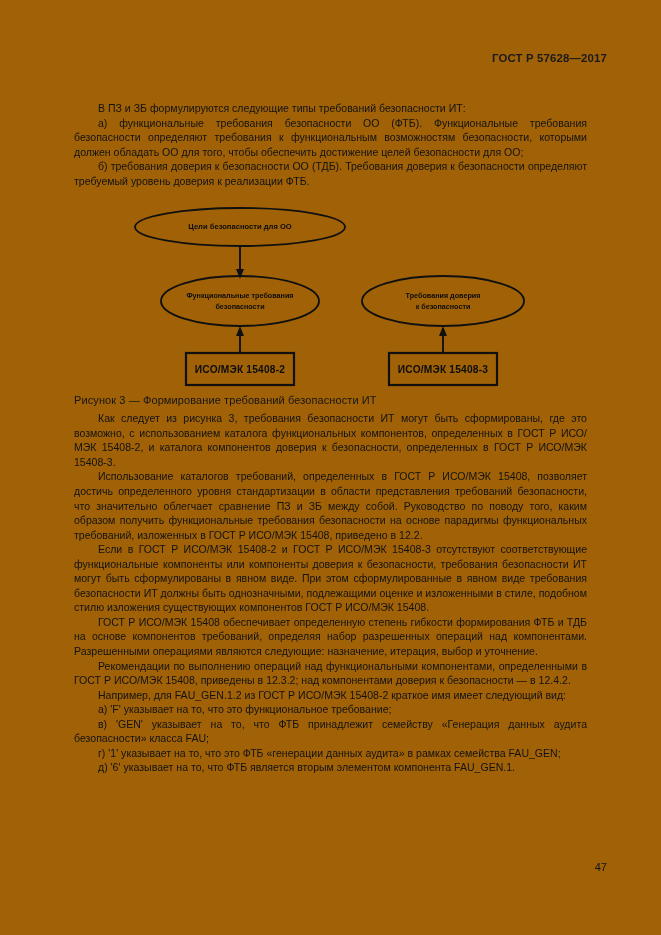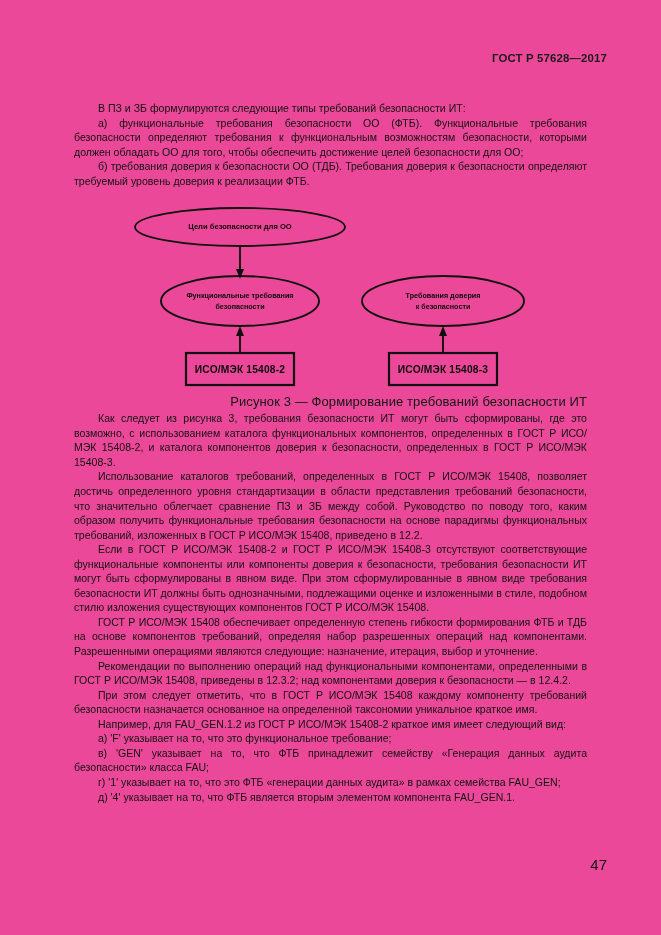--- a/index.html
+++ b/index.html
@@ -9,21 +9,21 @@
     background: #ffffff;
   }
   body {
     font-family: "Liberation Sans", sans-serif;
     color: #111111;
   }
   .page {
     position: relative;
     width: 661px;
     height: 935px;
-    background: #ec4899;
+    background: #a16207;
     overflow: hidden;
     box-sizing: border-box;
   }
   .page-header {
     position: absolute;
     top: 52px;
     right: 54px;
     font-size: 11.4px;
     font-weight: bold;
     letter-spacing: 0.15px;
@@ -50,35 +50,35 @@
   .figure {
     position: relative;
     width: 513px;
     height: 208px;
     margin: 15px 0 0 0;
   }
   .figure svg {
     display: block;
   }
   .fig-caption {
-    font-size: 13px;
-    text-align: right;
+    font-size: 11px;
+    text-align: left;
     text-indent: 0;
     color: #151515;
     margin: 1px 0 0 0;
     letter-spacing: 0.1px;
   }
   .after-figure {
     margin-top: 12px;
   }
   .page-number {
     position: absolute;
     right: 54px;
     bottom: 62px;
-    font-size: 15px;
+    font-size: 11px;
     color: #141414;
   }
   .ellipse-label,
   .box-label {
     font-family: "Liberation Sans", sans-serif;
     font-weight: bold;
     fill: #0c0c0c;
   }
   .ellipse-label { font-size: 7.2px; }
   .ellipse-label.big { font-size: 7.6px; }
@@ -127,25 +127,24 @@
       </svg>
 
       <p class="fig-caption">Рисунок 3 — Формирование требований безопасности ИТ</p>
     </div>
 
     <p class="body-text after-figure">Как следует из рисунка 3, требования безопасности ИТ могут быть сформированы, где это возможно, с использованием каталога функциональных компонентов, определенных в ГОСТ Р ИСО/МЭК 15408-2, и каталога компонентов доверия к безопасности, определенных в ГОСТ Р ИСО/МЭК 15408-3.</p>
     <p class="body-text">Использование каталогов требований, определенных в ГОСТ Р ИСО/МЭК 15408, позволяет достичь определенного уровня стандартизации в области представления требований безопасности, что значительно облегчает сравнение ПЗ и ЗБ между собой. Руководство по поводу того, каким образом получить функциональные требования безопасности на основе парадигмы функциональных требований, изложенных в ГОСТ Р ИСО/МЭК 15408, приведено в 12.2.</p>
     <p class="body-text">Если в ГОСТ Р ИСО/МЭК 15408-2 и ГОСТ Р ИСО/МЭК 15408-3 отсутствуют соответствующие функциональные компоненты или компоненты доверия к безопасности, требования безопасности ИТ могут быть сформулированы в явном виде. При этом сформулированные в явном виде требования безопасности ИТ должны быть однозначными, подлежащими оценке и изложенными в стиле, подобном стилю изложения существующих компонентов ГОСТ Р ИСО/МЭК 15408.</p>
     <p class="body-text">ГОСТ Р ИСО/МЭК 15408 обеспечивает определенную степень гибкости формирования ФТБ и ТДБ на основе компонентов требований, определяя набор разрешенных операций над компонентами. Разрешенными операциями являются следующие: назначение, итерация, выбор и уточнение.</p>
     <p class="body-text">Рекомендации по выполнению операций над функциональными компонентами, определенными в ГОСТ Р ИСО/МЭК 15408, приведены в 12.3.2; над компонентами доверия к безопасности — в 12.4.2.</p>
-    <p class="body-text">При этом следует отметить, что в ГОСТ Р ИСО/МЭК 15408 каждому компоненту требований безопасности назначается основанное на определенной таксономии уникальное краткое имя.</p>
     <p class="body-text">Например, для FAU_GEN.1.2 из ГОСТ Р ИСО/МЭК 15408-2 краткое имя имеет следующий вид:</p>
 
     <p class="body-text">а) 'F' указывает на то, что это функциональное требование;</p>
     <p class="body-text">в) 'GEN' указывает на то, что ФТБ принадлежит семейству «Генерация данных аудита безопасности» класса FAU;</p>
     <p class="body-text">г) '1' указывает на то, что это ФТБ «генерации данных аудита» в рамках семейства FAU_GEN;</p>
-    <p class="body-text">д) '4' указывает на то, что ФТБ является вторым элементом компонента FAU_GEN.1.</p>
+    <p class="body-text">д) '6' указывает на то, что ФТБ является вторым элементом компонента FAU_GEN.1.</p>
 
   </div>
 
   <div class="page-number">47</div>
 
 </div>
 
 </body></html>

